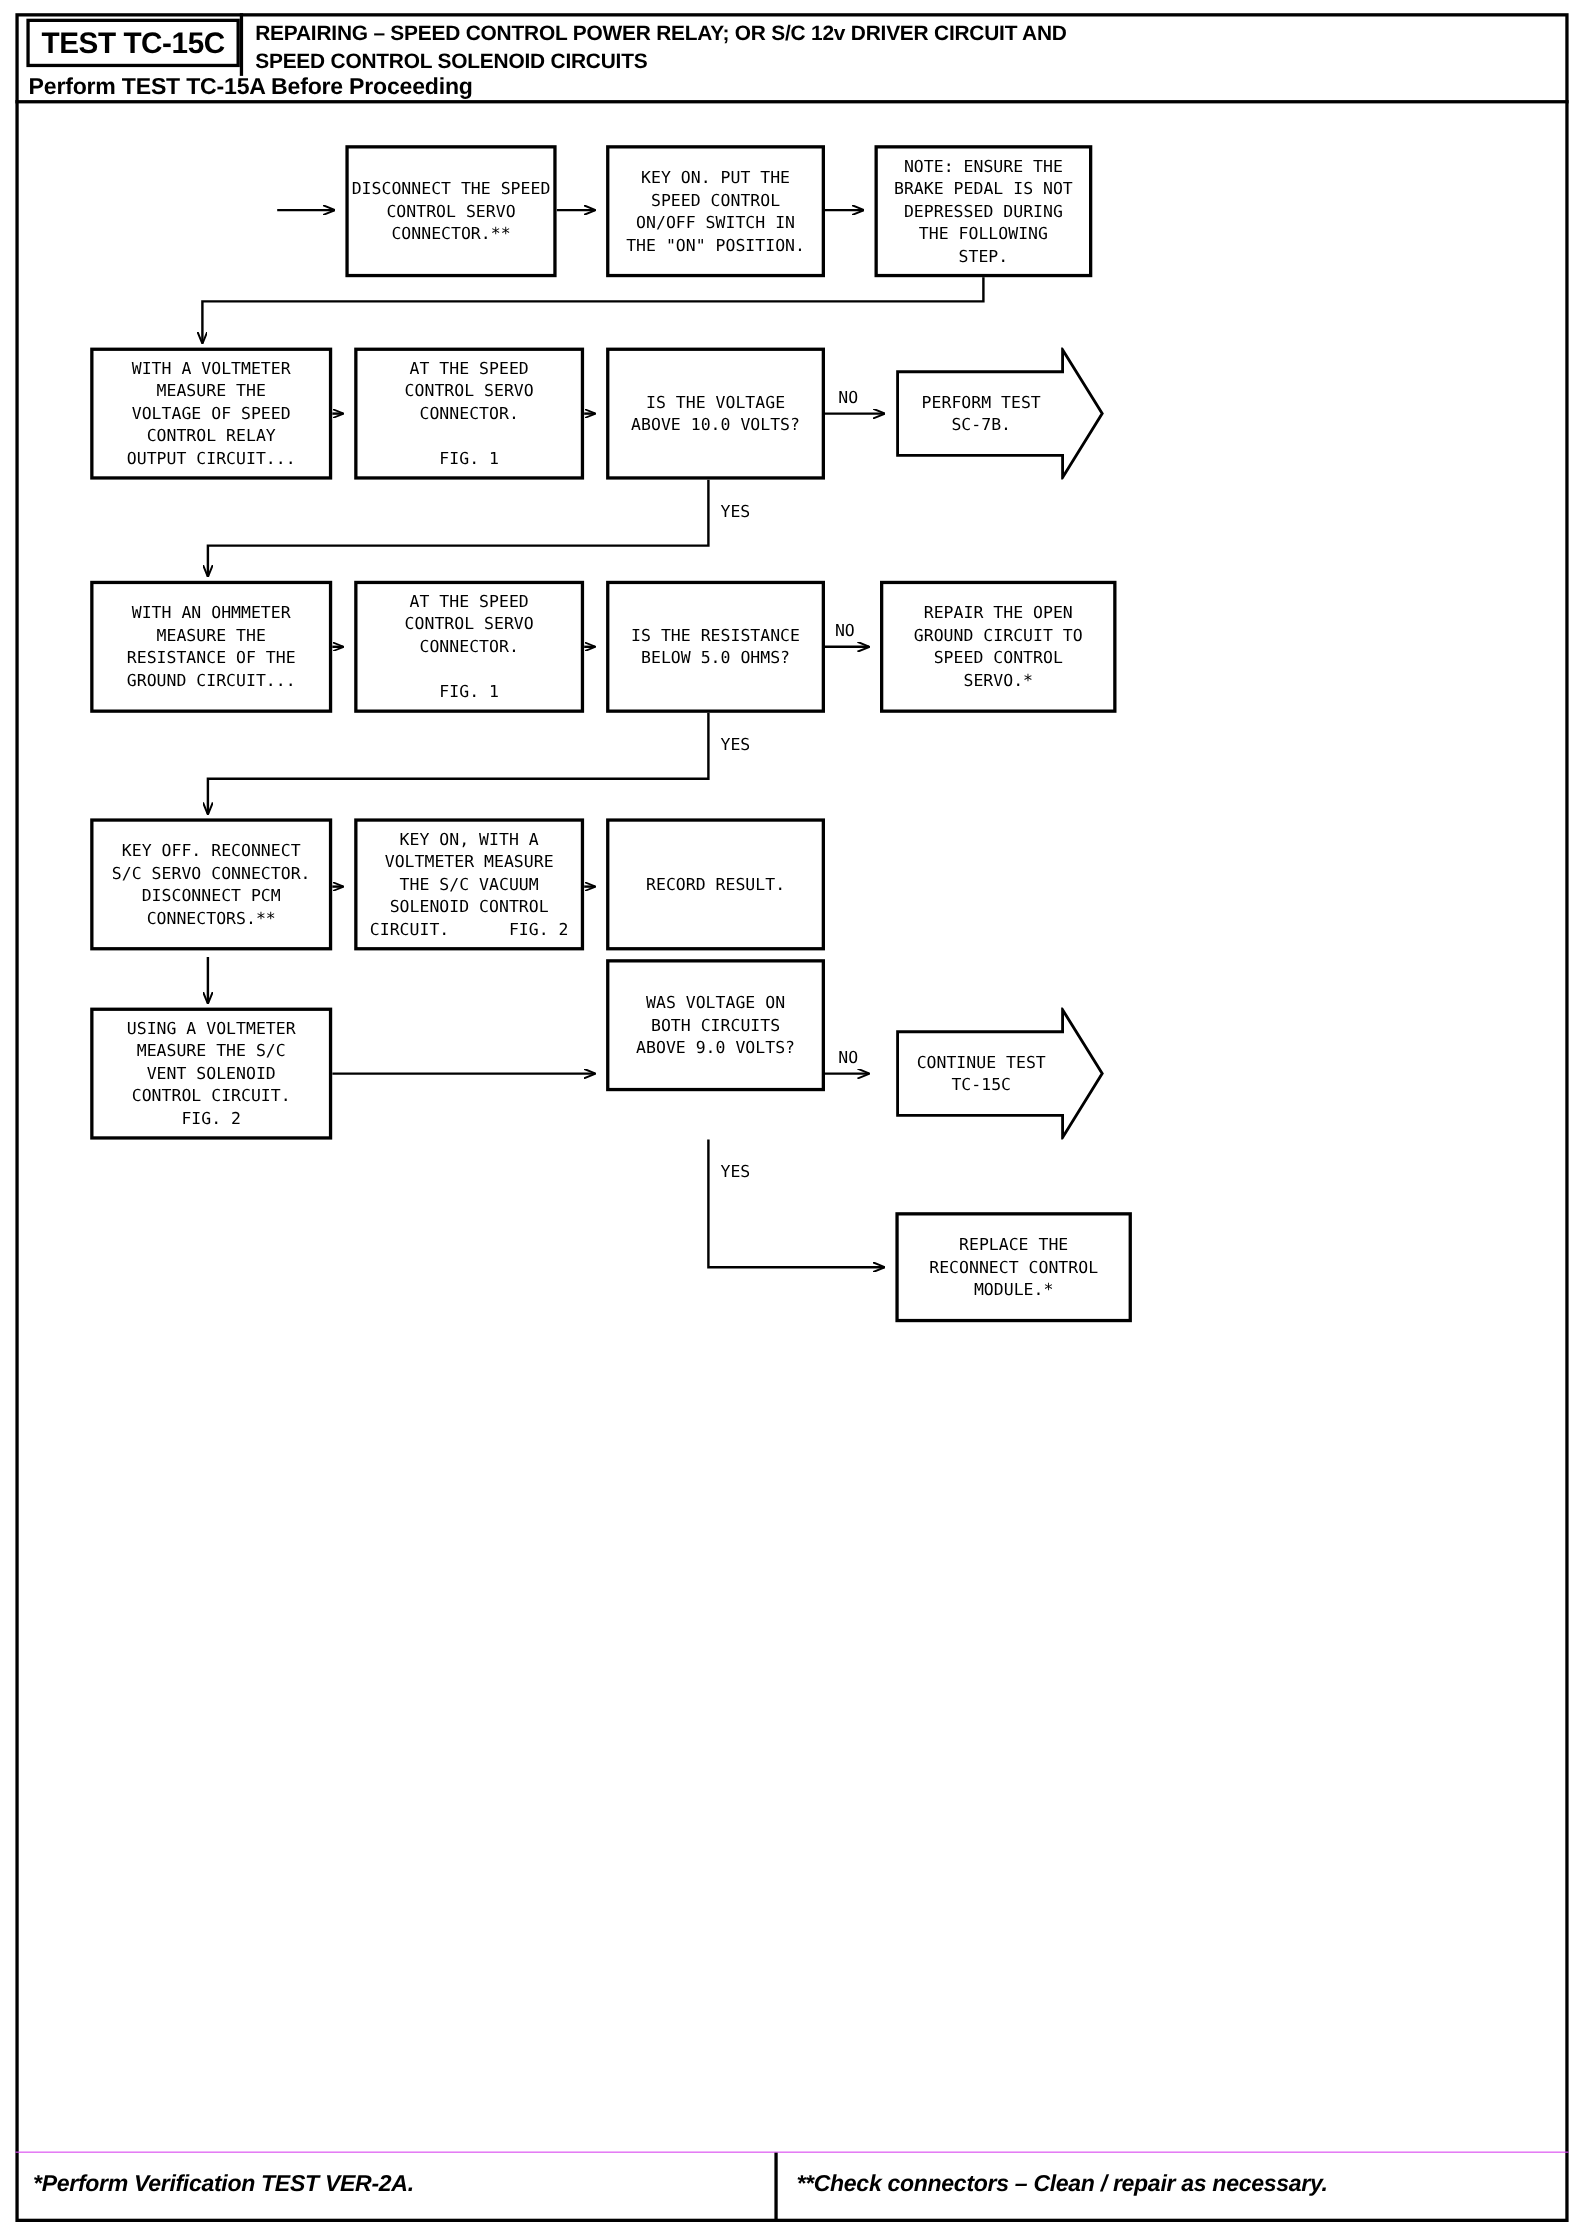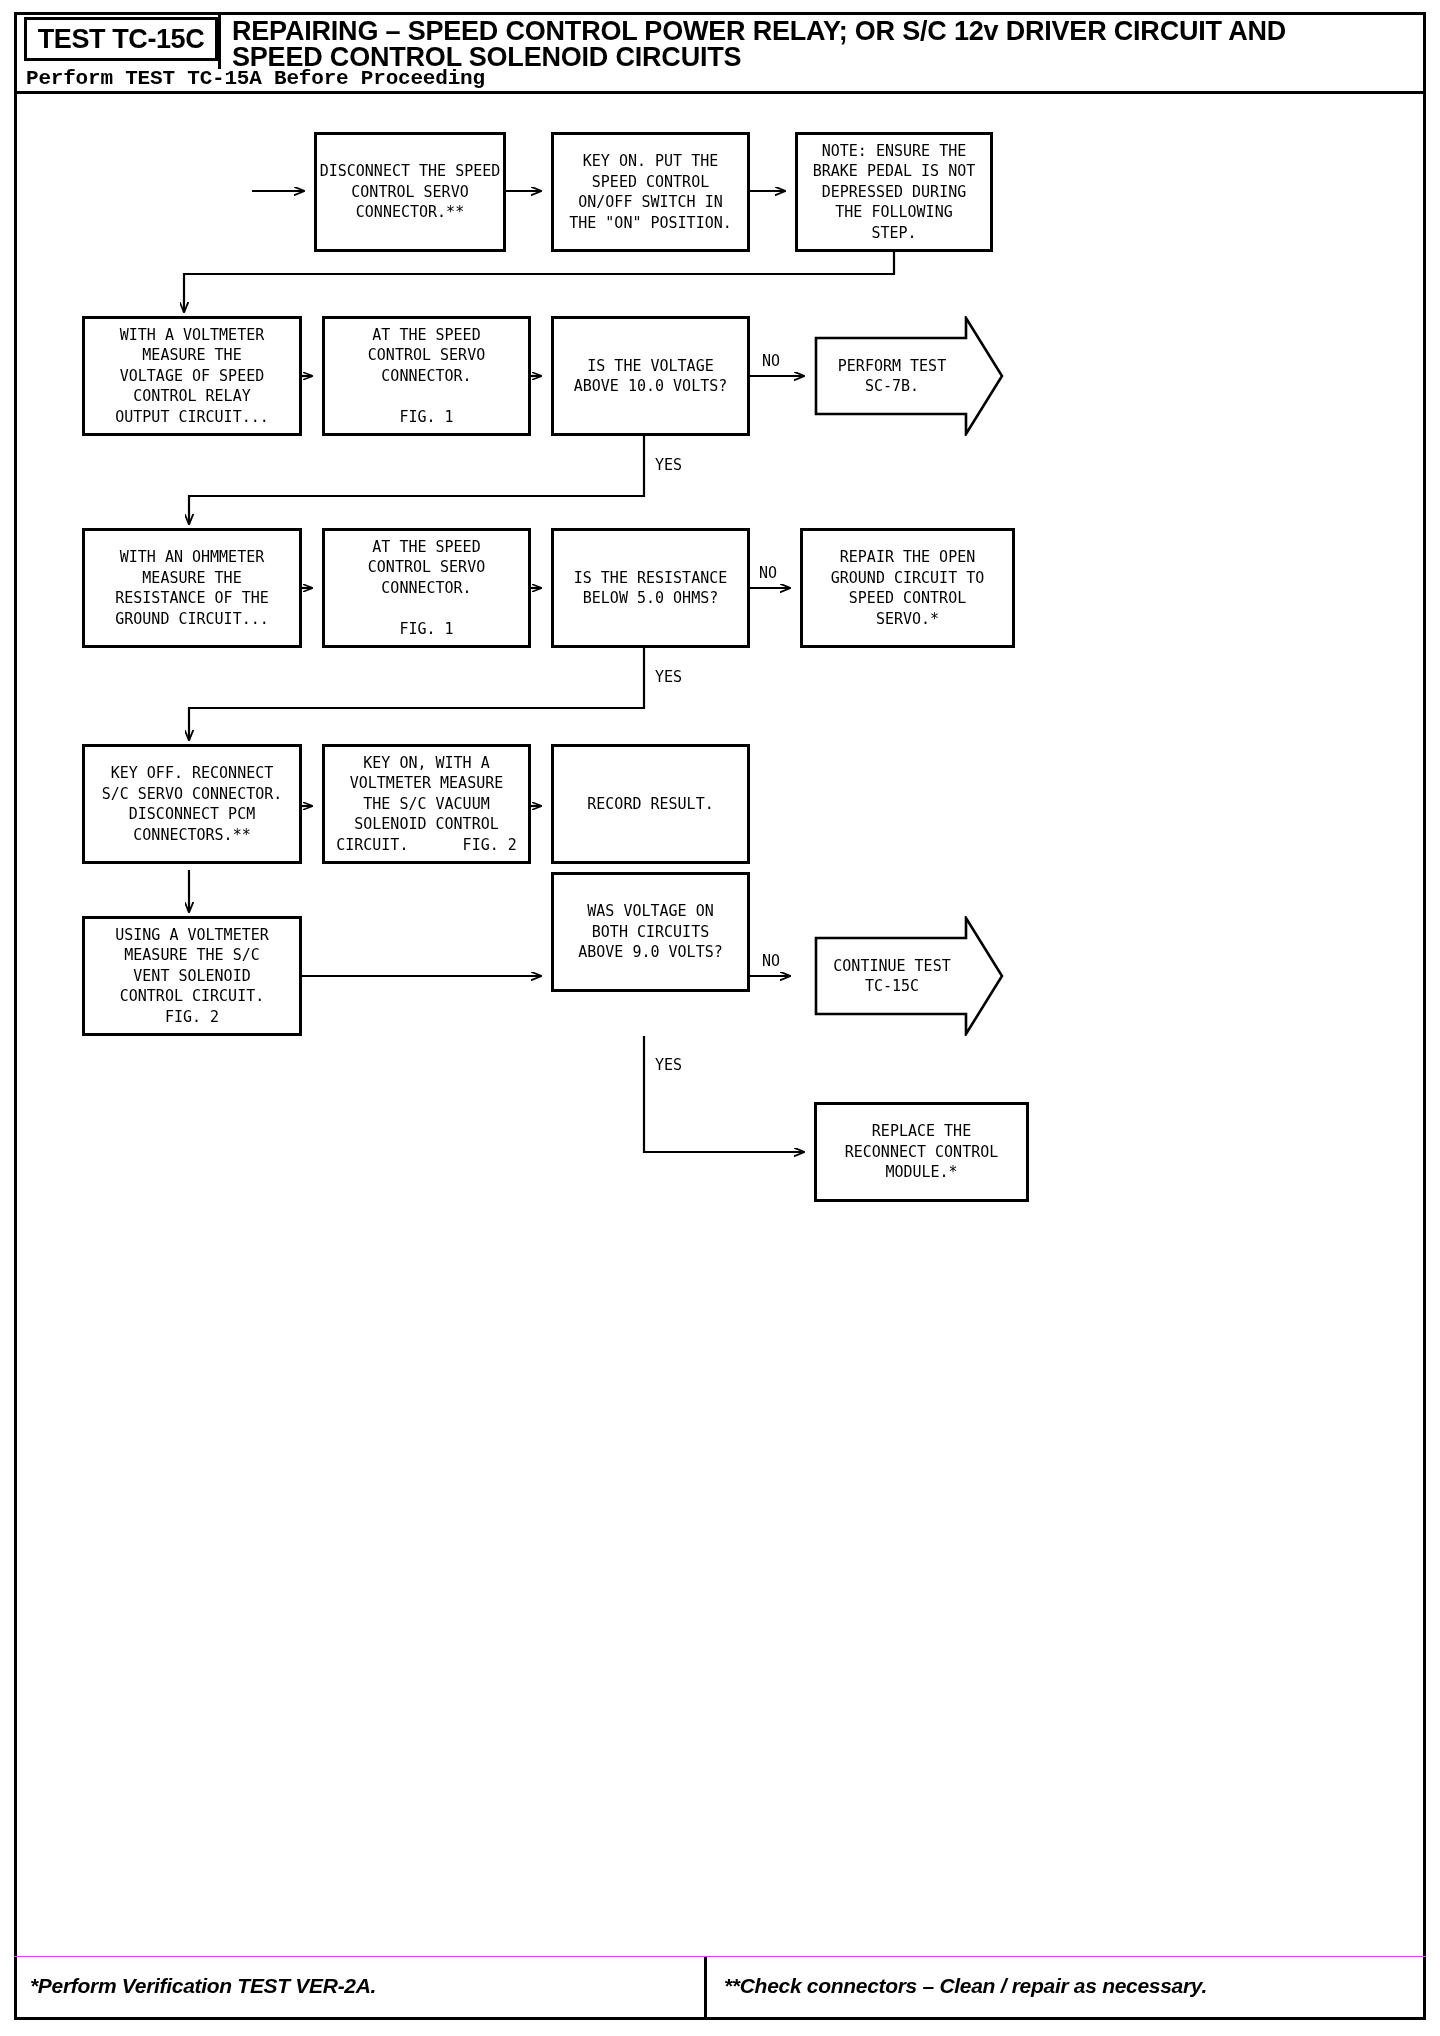--- a/index.html
+++ b/index.html
@@ -61,33 +61,32 @@
     top: 0px;
     width: 3px;
     height: 57px;
     background: #000;
   }
   .header-title {
     position: absolute;
     left: 218px;
     top: 6px;
     width: 1170px;
-    font-size: 27px;
+    font-size: 19px;
     font-weight: bold;
     line-height: 26px;
     letter-spacing: -0.2px;
   }
   .header-sub {
     position: absolute;
     left: 12px;
     top: 55px;
     font-size: 21px;
     font-weight: bold;
     letter-spacing: -0.2px;
-    font-family: Liberation Mono, monospace;
   }
   
   .footer-band {
     position: absolute;
     left: 14px;
     top: 1956px;
     width: 1412px;
     height: 64px;
     box-sizing: border-box;
     border-top: 1px solid #d946ef;

